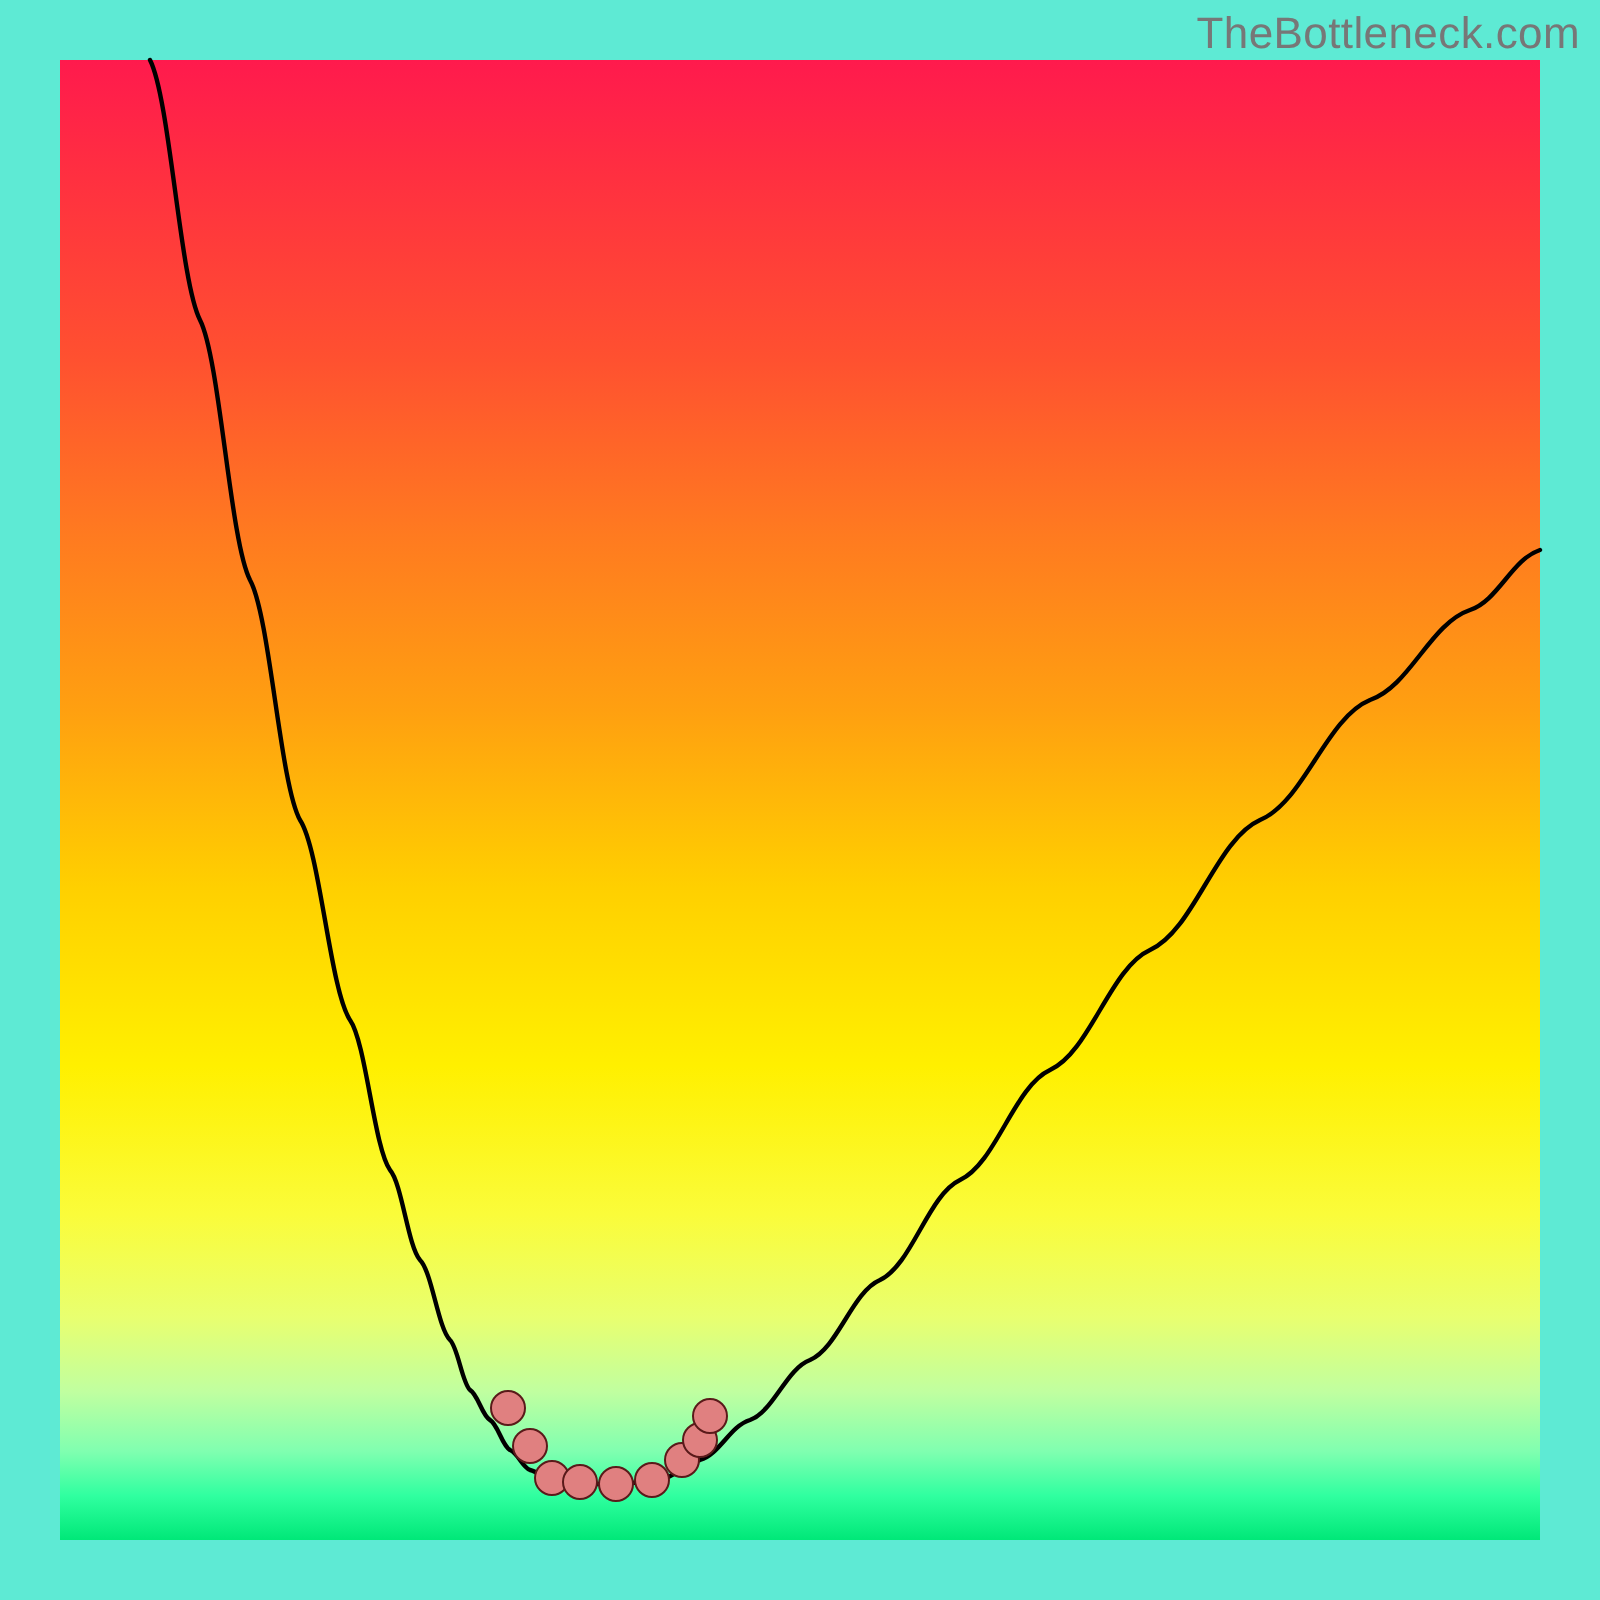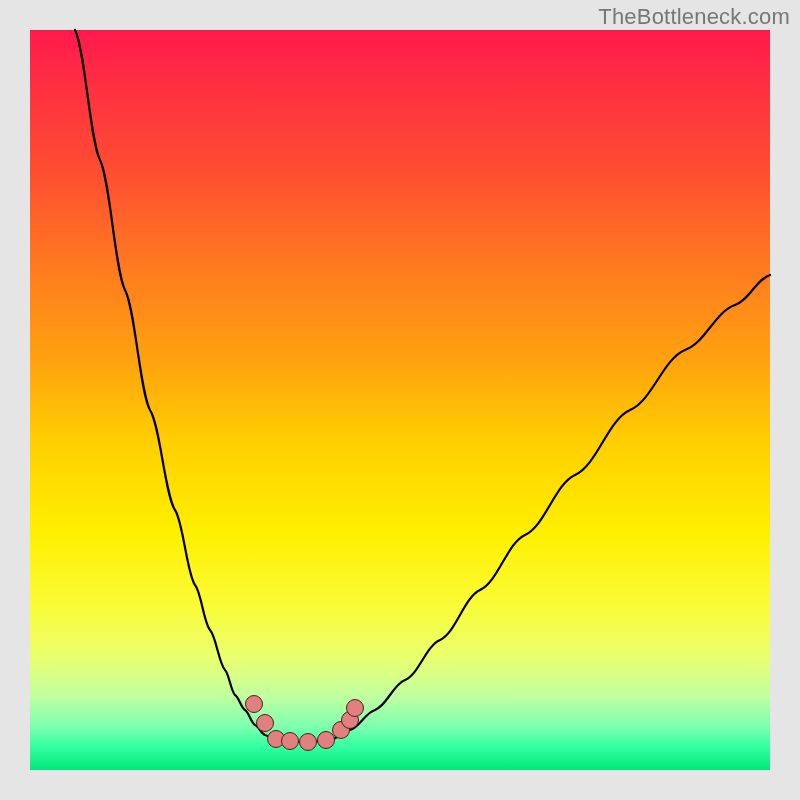--- a/index.html
+++ b/index.html
@@ -9,21 +9,21 @@
     height: 800px;
     background: #000;
     overflow: hidden;
   }
   .frame {
     position: absolute;
     left: 0;
     top: 0;
     width: 800px;
     height: 800px;
-    background: #e5e5e5;
+    background: #5eead4;
   }
   .plot {
     position: absolute;
     left: 30px;
     top: 30px;
     width: 740px;
     height: 740px;
     background: linear-gradient(to bottom,
       #ff1a4d 0%,
       #ff3040 8%,

